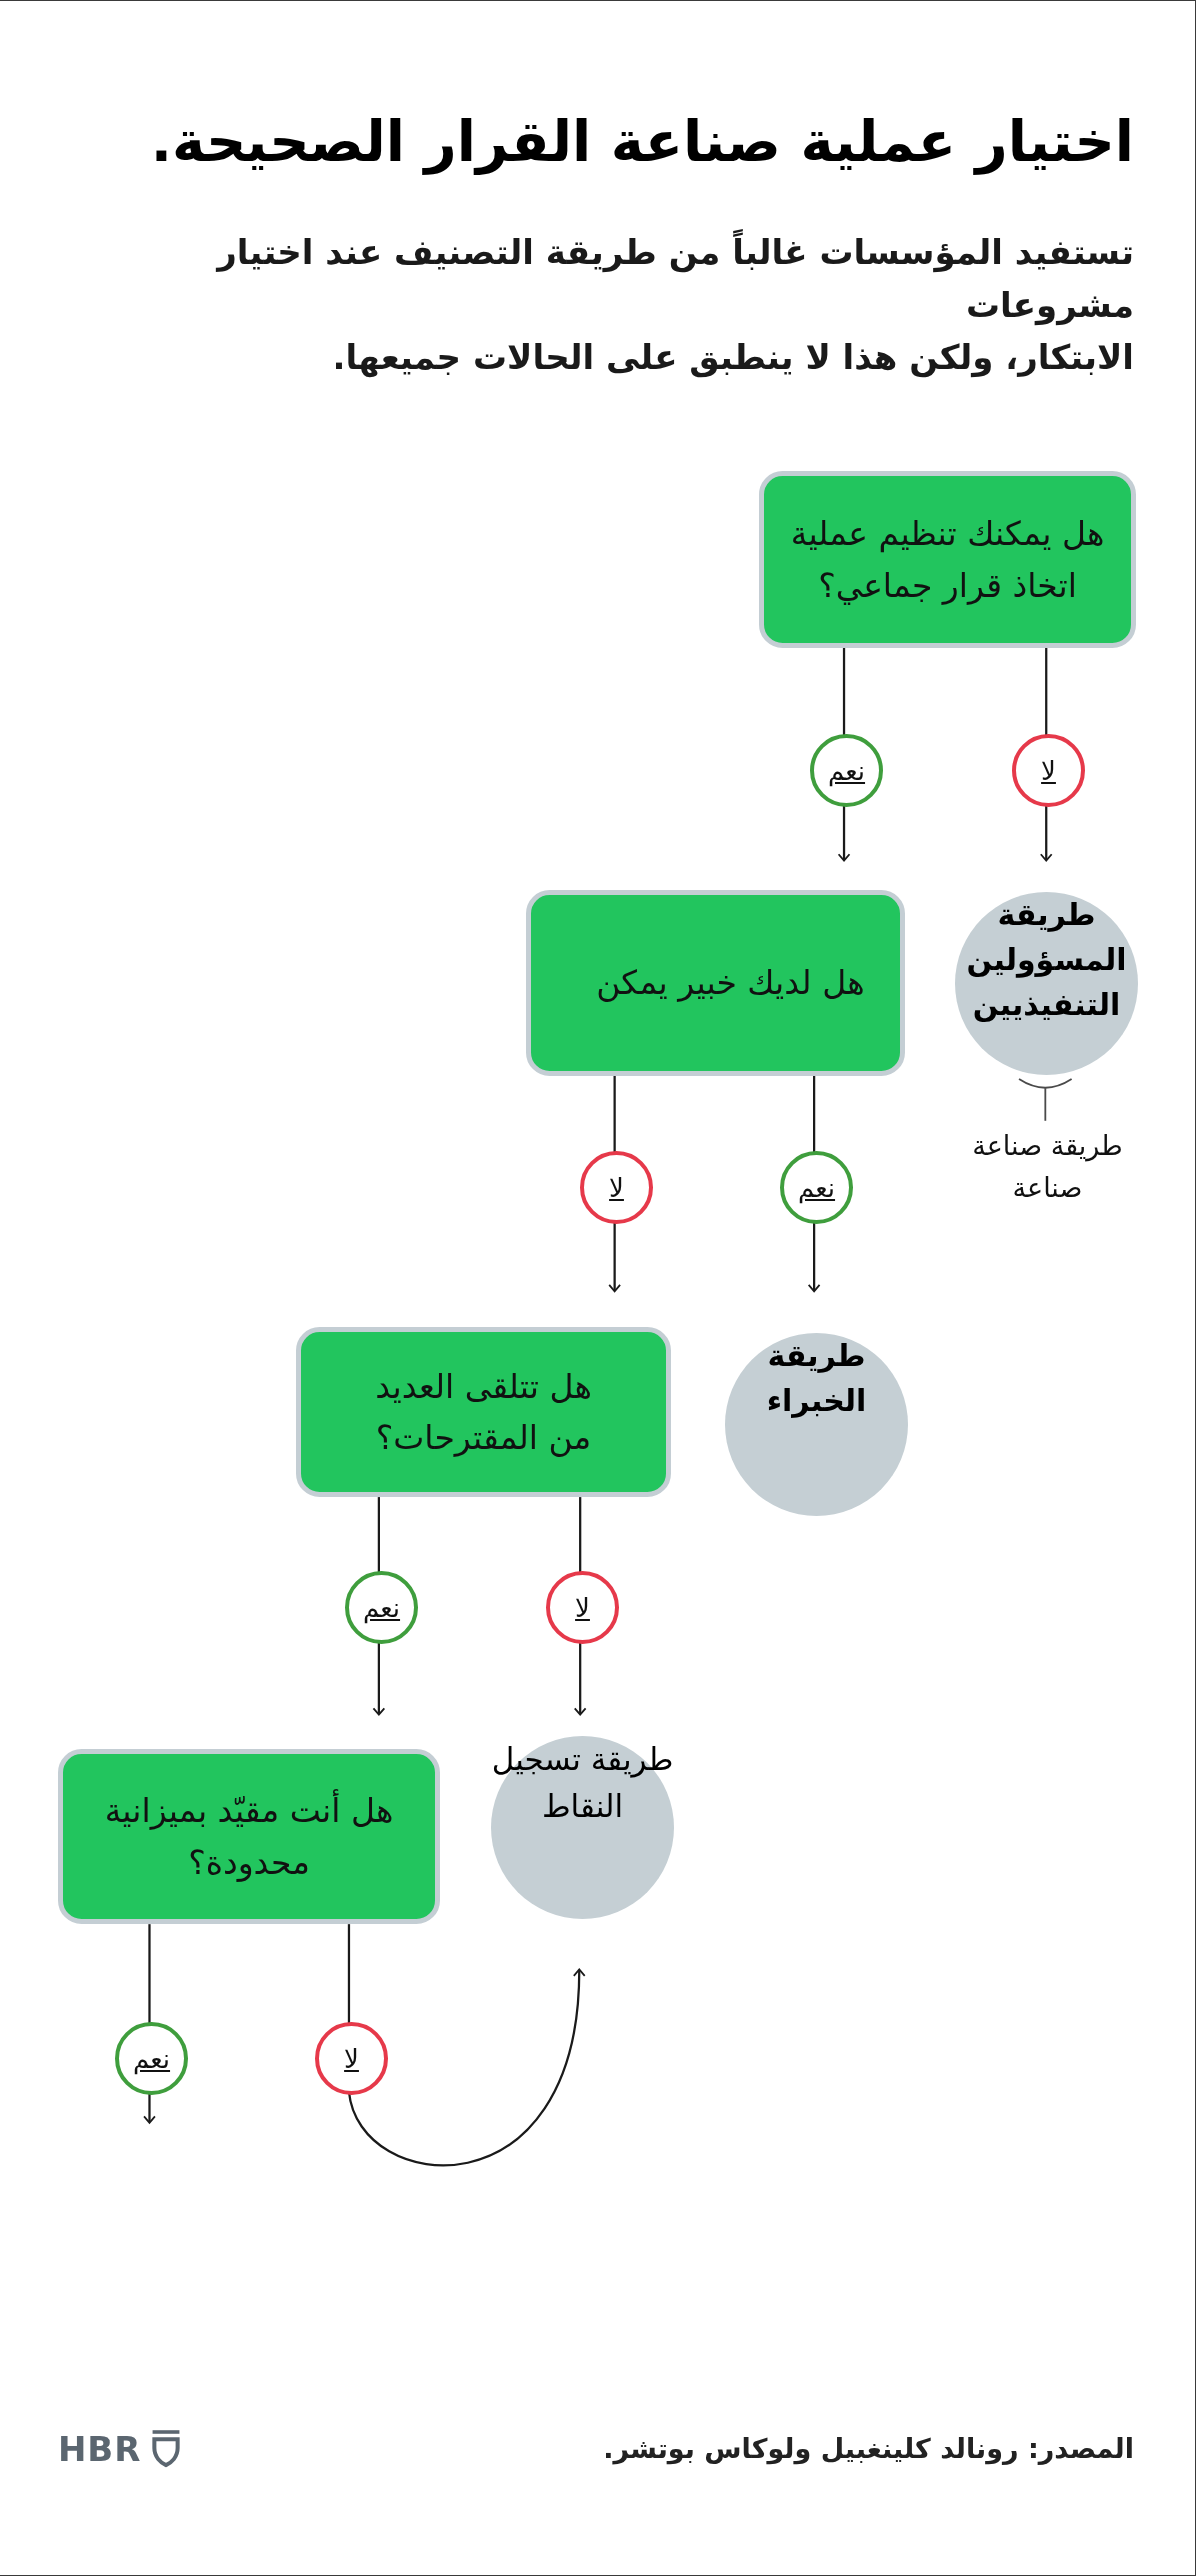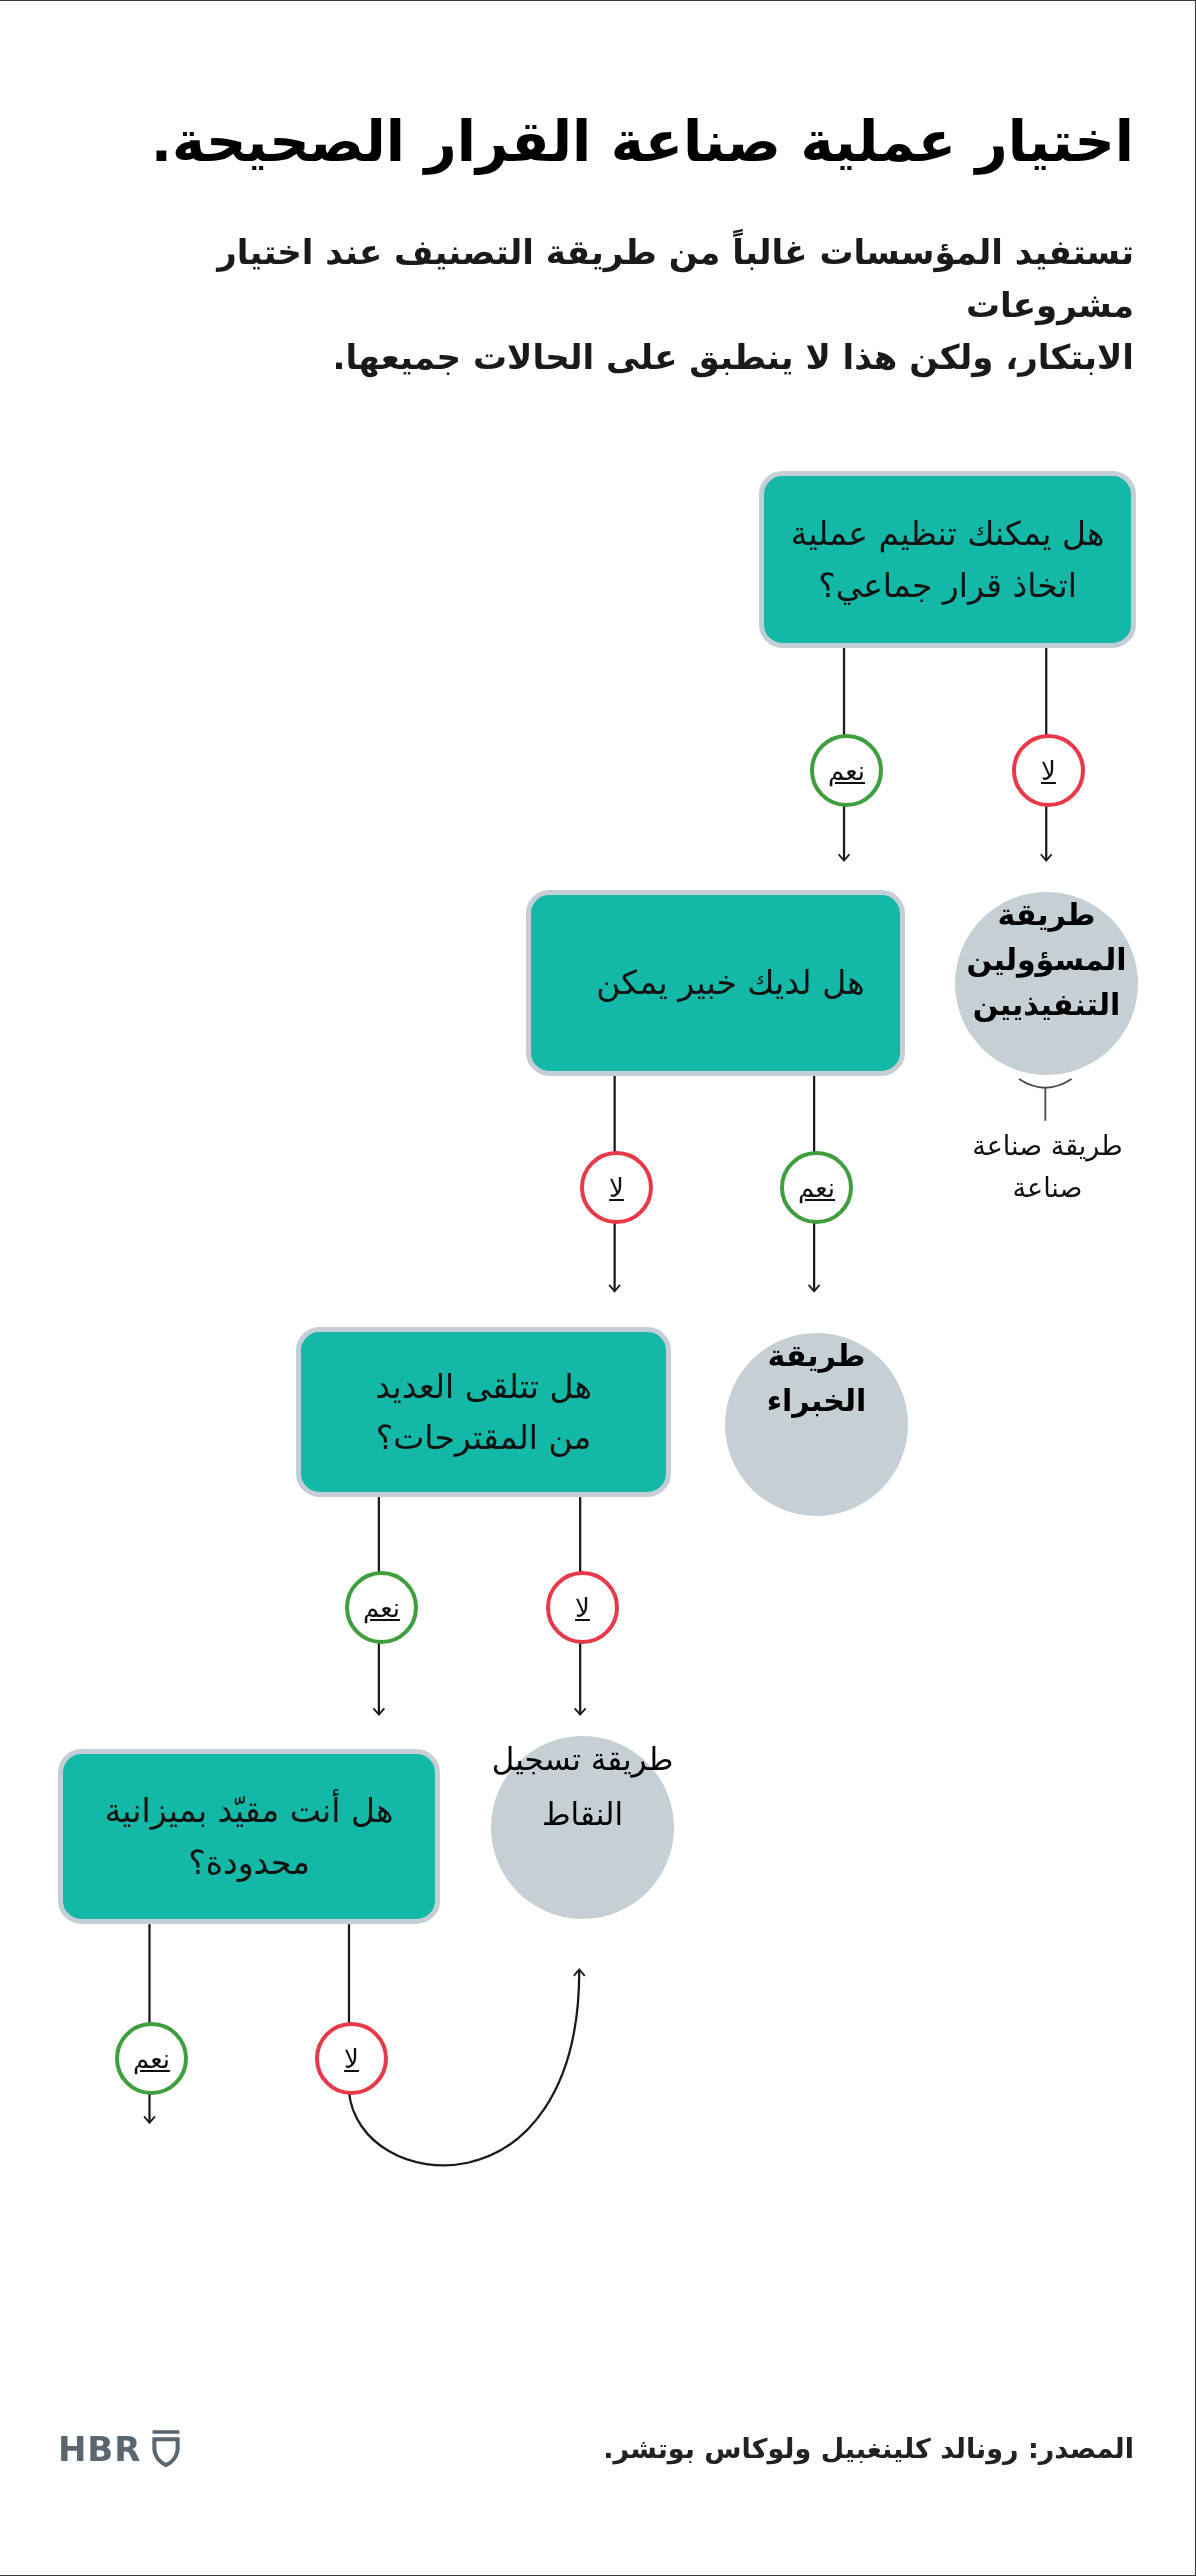--- a/index.html
+++ b/index.html
@@ -28,21 +28,21 @@
   }
   .subtitle span{display:block;}
   
   svg.connectors{position:absolute;inset:0;width:1197px;height:2576px;}
   .conn{fill:none;stroke:#1a1a1a;stroke-width:2.5;}
   .bracket{fill:none;stroke:#4a4a4a;stroke-width:2;}
   
   .qbox{
     position:absolute;
     box-sizing:border-box;
-    background:#14b8a6;
+    background:#22c55e;
     border:5.4px solid var(--box_border,#c4ced4);
     border-radius:23.6px;
     display:flex;align-items:center;justify-content:center;
     text-align:center;
     font-size:33px;line-height:1.55;color:#111;
     padding:9px 16.3px;
   }
   .qbox span{display:block;}
   
   .badge{
@@ -57,21 +57,21 @@
   
   .result{
     position:absolute;width:183px;height:183px;border-radius:50%;
     display:flex;flex-direction:column;align-items:center;justify-content:flex-start;
     text-align:center;color:#000000;
     line-height:1.5;
   }
   .result.gray{background:var(--result_gray,#c5cfd4);}
   .result.yellow{background:var(--highlight_yellow,#f8b11e);}
   .result.heavy{font-weight:bold;font-size:30px;}
-  .result.light{font-weight:normal;font-size:31px;gap:8px;}
+  .result.light{font-weight:normal;font-size:31px;}
   .result span{display:block;}
   
   .annotation{
     position:absolute;left:954px;top:1124px;width:187px;
     text-align:center;font-size:27px;line-height:1.55;color:#111;
   }
   .annotation span{display:block;}
   
   .footer-logo{
     position:absolute;left:58px;top:2428px;

